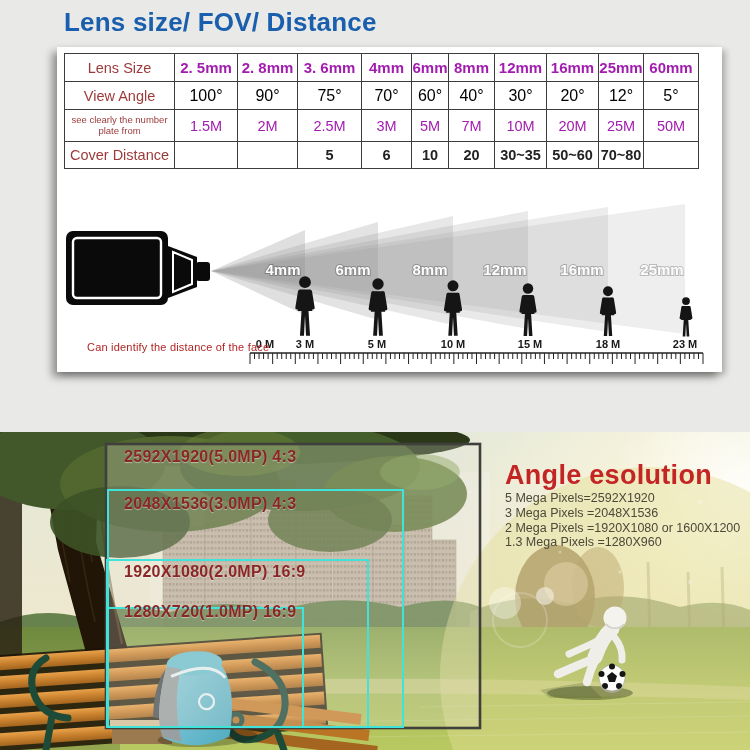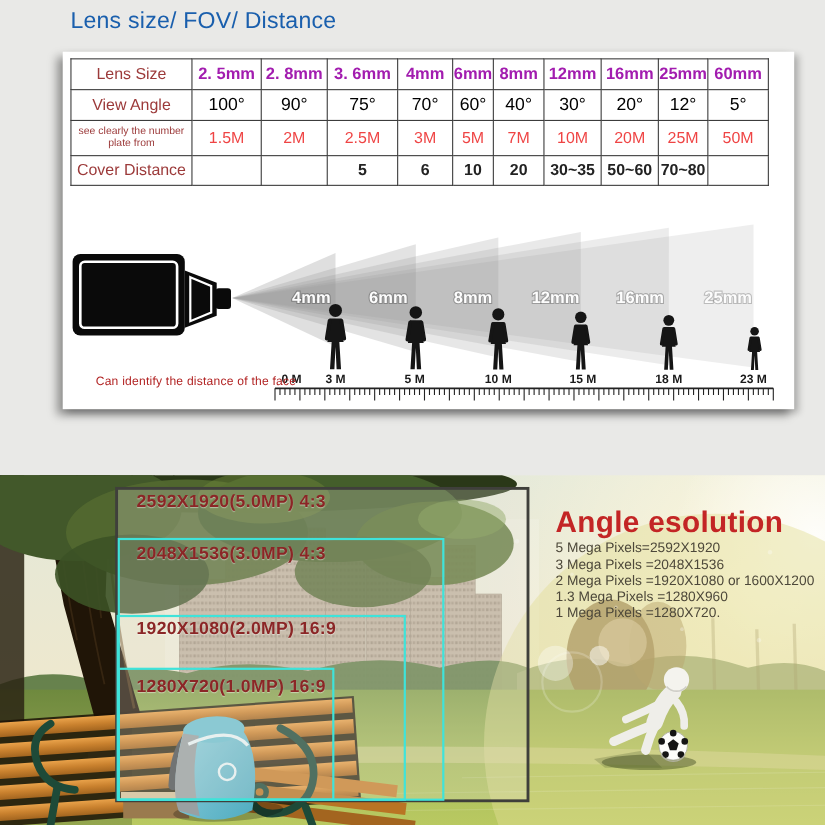--- a/index.html
+++ b/index.html
@@ -1,32 +1,32 @@
 <!DOCTYPE html>
 <html><head>
 <meta charset="utf-8">
 <style>
   html,body{margin:0;padding:0;}
   body{width:750px;height:750px;position:relative;font-family:"Liberation Sans",sans-serif;
        background:#e9e9e7;overflow:hidden;}
   
   .top{position:absolute;left:0;top:0;width:750px;height:432px;background:#e9e9e7;}
-  .page-title{position:absolute;left:64px;top:7px;font-size:21px;font-weight:400;
+  .page-title{position:absolute;left:64px;top:7px;font-size:26px;font-weight:700;
               color:#1a5fad;letter-spacing:.2px;}
   .card{position:absolute;left:57px;top:47px;width:665px;height:325px;background:#fff;
         box-shadow:-5px 5px 8px rgba(0,0,0,.38), 4px 3px 6px rgba(0,0,0,.22);}
   table.lens-table{position:absolute;left:64px;top:53px;border-collapse:collapse;
         table-layout:fixed;background:#fff;}
   table.lens-table td,table.lens-table th{border:1.6px solid #3c3c3c;text-align:center;
         vertical-align:middle;padding:0;overflow:hidden;margin-left:44px;}
   table.lens-table th{color:#9c3a3a;font-weight:400;font-size:14.5px;}
   table.lens-table tr.r0 td{color:#a21caf;font-weight:bold;font-size:15px;}
   table.lens-table tr.r1 td{color:#000000;font-size:16px;}
   table.lens-table tr.r2 th{font-size:9.5px;line-height:1.1;}
-  table.lens-table tr.r2 td{color:#ef4444;font-size:14.5px;}
+  table.lens-table tr.r2 td{color:#a21caf;font-size:14.5px;}
   table.lens-table tr.r3 td{color:#222;font-size:14.5px;font-weight:600;}
   .fov-svg{position:absolute;left:0;top:0;width:750px;height:432px;pointer-events:none;}
   .fov-caption{position:absolute;left:87px;top:341px;font-size:11px;color:#b22424;
                letter-spacing:.2px;}
   
   .photo{position:absolute;left:0;top:432px;width:750px;height:318px;}
   .photo svg.scene{position:absolute;left:0;top:0;}
   .res-label{position:absolute;font-size:16px;font-weight:bold;color:#8b2626;
              letter-spacing:.3px;text-shadow:0 1px 1px rgba(255,255,255,.45);white-space:nowrap;}
   .pixel-panel{position:absolute;left:505px;top:28px;width:240px;}
@@ -455,25 +455,24 @@
     <rect x="106" y="12" width="374" height="284" fill="none" stroke="#3f3f3b" stroke-width="2.6"></rect>
     <rect x="108" y="58" width="295" height="237" fill="none" stroke="#3fe3da" stroke-width="2"></rect>
     <rect x="107" y="128" width="261" height="167" fill="none" stroke="#3fe3da" stroke-width="2"></rect>
     <rect x="108" y="176" width="195" height="119" fill="none" stroke="#3fe3da" stroke-width="2"></rect>
   </g>
 </svg>
 
   <div class="res-label" style="left:124px;top:16px">2592X1920(5.0MP)  4:3</div>
   <div class="res-label" style="left:124px;top:63px">2048X1536(3.0MP)  4:3</div>
   <div class="res-label" style="left:124px;top:131px">1920X1080(2.0MP)  16:9</div>
-  <div class="res-label" style="left:124px;top:184px">1280X720(1.0MP)  16:9</div>
+  <div class="res-label" style="left:124px;top:171px">1280X720(1.0MP)  16:9</div>
 
   <div class="pixel-panel">
     <h2>Angle esolution</h2>
     <div id="pixel-lines">
         <div class="pline">5 Mega Pixels=2592X1920</div>
         <div class="pline">3 Mega Pixels =2048X1536</div>
         <div class="pline">2 Mega Pixels =1920X1080 or 1600X1200</div>
         <div class="pline">1.3 Mega Pixels =1280X960</div>
-        <div class="pline">1 Mega Pixels =1280X720.</div>
       </div>
   </div>
 </div>
 
 </body></html>

